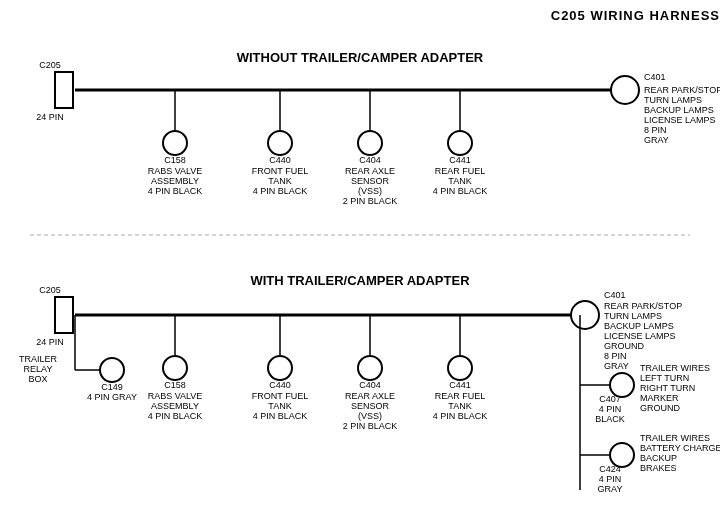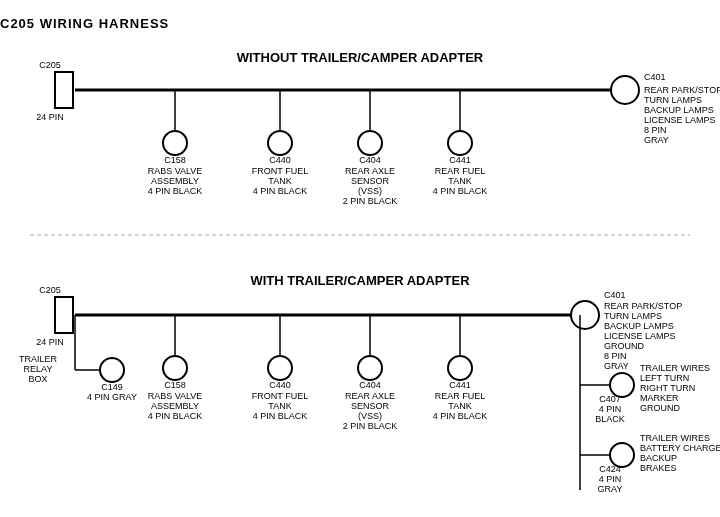--- a/index.html
+++ b/index.html
@@ -11,24 +11,24 @@
       font-size: 10px;
       overflow: hidden;
       position: relative;
     }
     .diagram-container {
       width: 720px;
       height: 517px;
       position: relative;
     }
     .main-title {
-      text-align: left;
+      text-align: right;
       font-size: 13px;
       font-weight: bold;
-      padding-top: 16px;
+      padding-top: 8px;
       letter-spacing: 1px;
     }
     svg {
       position: absolute;
       top: 0;
       left: 0;
       width: 720px;
       height: 517px;
     }
     

